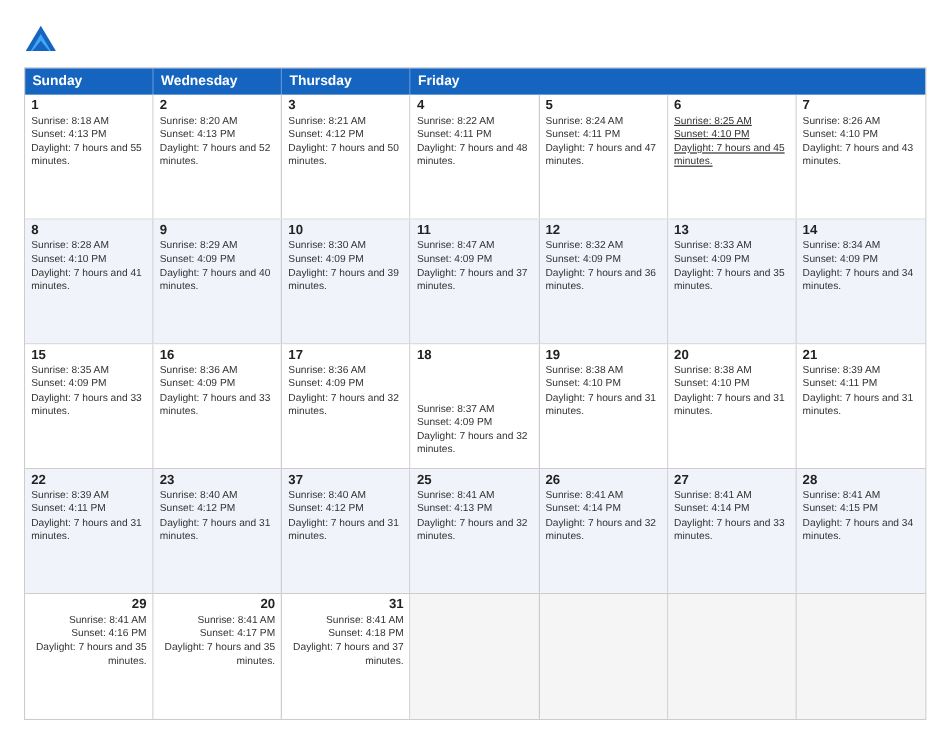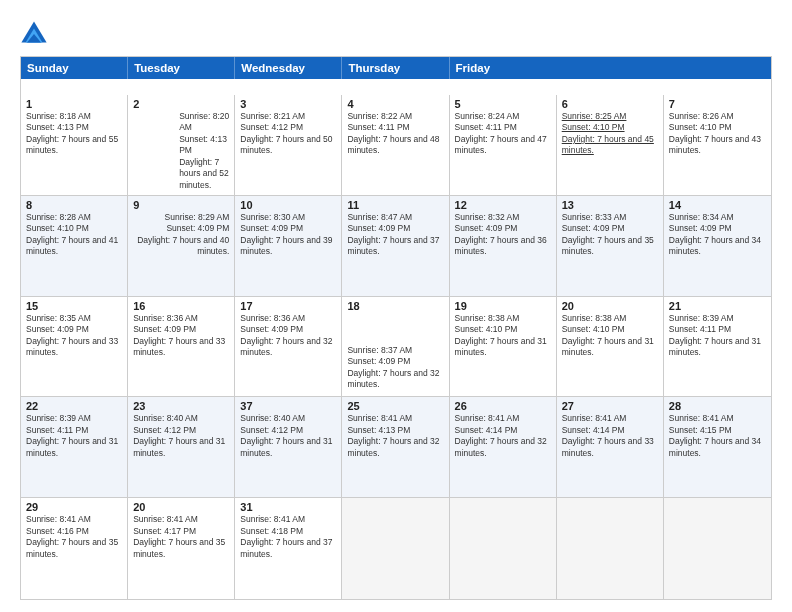--- a/index.html
+++ b/index.html
@@ -60,21 +60,20 @@
     .location {
       font-size: 13px;
       color: #555;
       margin-top: 2px;
     }
     .calendar {
       flex: 1;
       display: flex;
       flex-direction: column;
       border: 1px solid #ccc;
-      gap: 16px;
     }
     .cal-header {
       display: grid;
       grid-template-columns: repeat(7, 1fr);
       background: #1565c0;
     }
     .cal-header-cell {
       color: #fff;
       font-size: 11.5px;
       font-weight: bold;
@@ -86,21 +85,21 @@
     .cal-body {
       flex: 1;
       display: grid;
       grid-template-rows: repeat(5, 1fr);
     }
     .cal-week {
       display: grid;
       grid-template-columns: repeat(7, 1fr);
       border-bottom: 1px solid #ccc;
     }
-    .cal-week:last-child { border-bottom: none; }
+    .cal-week:last-child { border-bottom: none; text-align: right; }
     .cal-cell {
       border-right: 1px solid #ccc;
       padding: 3px 5px;
       font-size: 8.8px;
       color: #333;
       background: #fff;
       overflow: hidden;
     }
     .cal-cell:last-child { border-right: none; }
     .cal-cell.empty { background: #f5f5f5; }
@@ -136,36 +135,35 @@
     </div>
     <div class="title-section">
       <div class="month-title"></div>
       <div class="location"></div>
     </div>
   </div>
 
   <div class="calendar">
     <div class="cal-header">
     <div class="cal-header-cell">Sunday</div>
-        <div class="cal-header-cell">Tuesday</div>
         <div class="cal-header-cell">Wednesday</div>
         <div class="cal-header-cell">Thursday</div>
         <div class="cal-header-cell">Friday</div>
       </div>
     <div class="cal-body">
     <div class="cal-week">
           <div class="cal-cell">
             <span class="day-num">1</span>
             <div class="cell-text" style="white-space: pre-line;">Sunrise: 8:18 AM
 Sunset: 4:13 PM
 Daylight: 7 hours and 55 minutes.</div>
           </div>
           <div class="cal-cell">
             <span class="day-num">2</span>
-            <div class="cell-text" style="white-space: pre-line; margin-left: 46px;">Sunrise: 8:20 AM
+            <div class="cell-text" style="white-space: pre-line;">Sunrise: 8:20 AM
 Sunset: 4:13 PM
 Daylight: 7 hours and 52 minutes.</div>
           </div>
           <div class="cal-cell">
             <span class="day-num">3</span>
             <div class="cell-text" style="white-space: pre-line;">Sunrise: 8:21 AM
 Sunset: 4:12 PM
 Daylight: 7 hours and 50 minutes.</div>
           </div>
           <div class="cal-cell">
@@ -195,21 +193,21 @@
         </div>
         <div class="cal-week">
           <div class="cal-cell alt-row">
             <span class="day-num">8</span>
             <div class="cell-text" style="white-space: pre-line;">Sunrise: 8:28 AM
 Sunset: 4:10 PM
 Daylight: 7 hours and 41 minutes.</div>
           </div>
           <div class="cal-cell alt-row">
             <span class="day-num">9</span>
-            <div class="cell-text" style="white-space: pre-line; text-align: right;">Sunrise: 8:29 AM
+            <div class="cell-text" style="white-space: pre-line;">Sunrise: 8:29 AM
 Sunset: 4:09 PM
 Daylight: 7 hours and 40 minutes.</div>
           </div>
           <div class="cal-cell alt-row">
             <span class="day-num">10</span>
             <div class="cell-text" style="white-space: pre-line;">Sunrise: 8:30 AM
 Sunset: 4:09 PM
 Daylight: 7 hours and 39 minutes.</div>
           </div>
           <div class="cal-cell alt-row">

